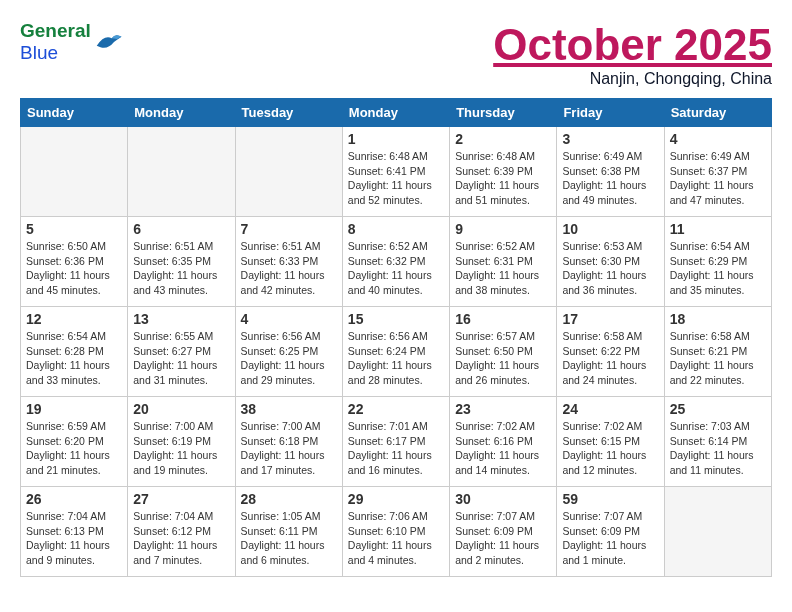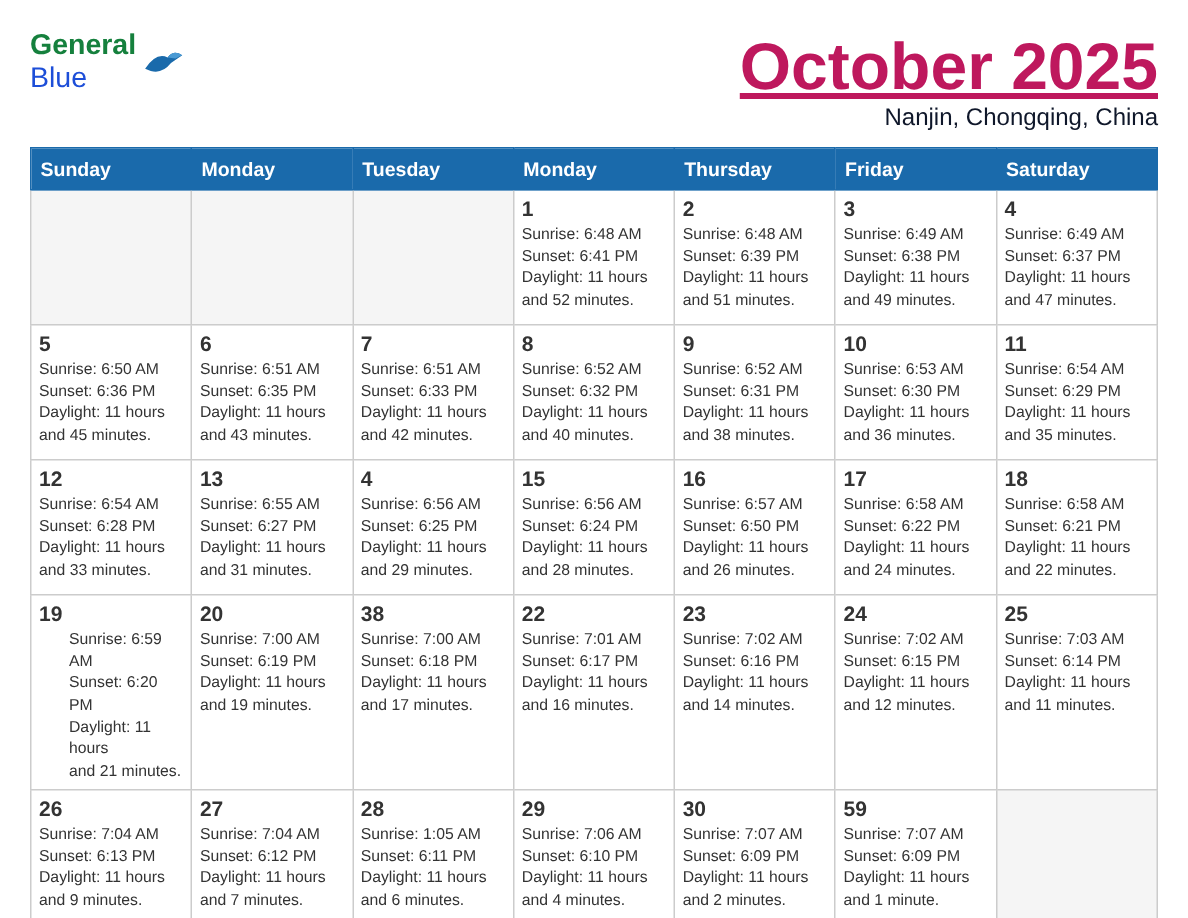--- a/index.html
+++ b/index.html
@@ -241,21 +241,21 @@
           <div class="day-num">18</div>
           <div class="day-info" style="white-space: pre-line;">Sunrise: 6:58 AM
 Sunset: 6:21 PM
 Daylight: 11 hours
 and 22 minutes.</div>
         </td>
       </tr>
       <tr style="background: rgb(249, 249, 249);">
         <td>
           <div class="day-num">19</div>
-          <div class="day-info" style="white-space: pre-line; margin-left: 20px;">Sunrise: 6:59 AM
+          <div class="day-info" style="white-space: pre-line;">Sunrise: 6:59 AM
 Sunset: 6:20 PM
 Daylight: 11 hours
 and 21 minutes.</div>
         </td>
         <td>
           <div class="day-num">20</div>
           <div class="day-info" style="white-space: pre-line;">Sunrise: 7:00 AM
 Sunset: 6:19 PM
 Daylight: 11 hours
 and 19 minutes.</div>

